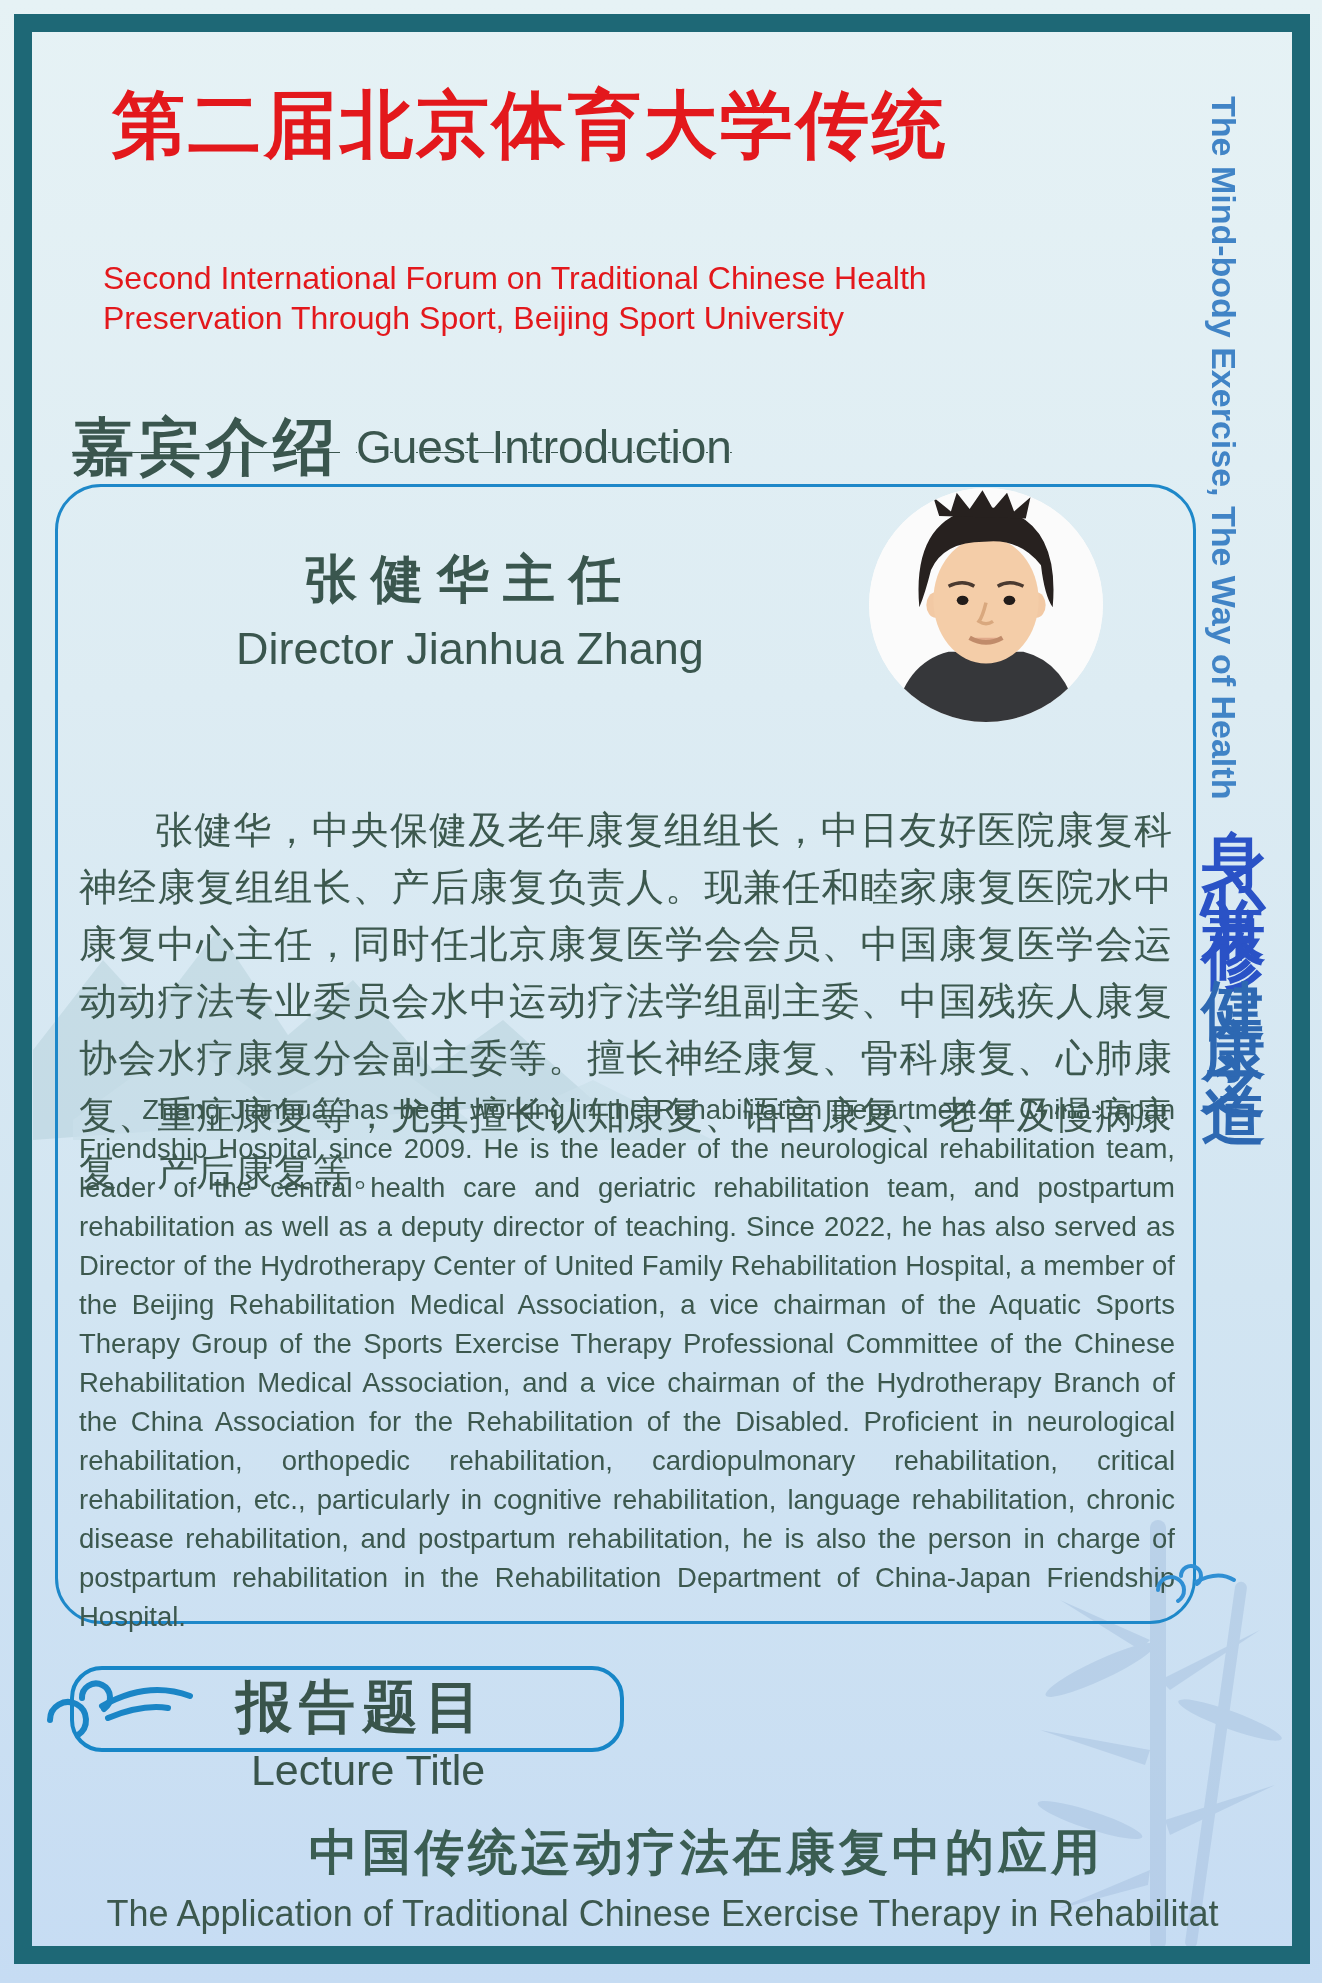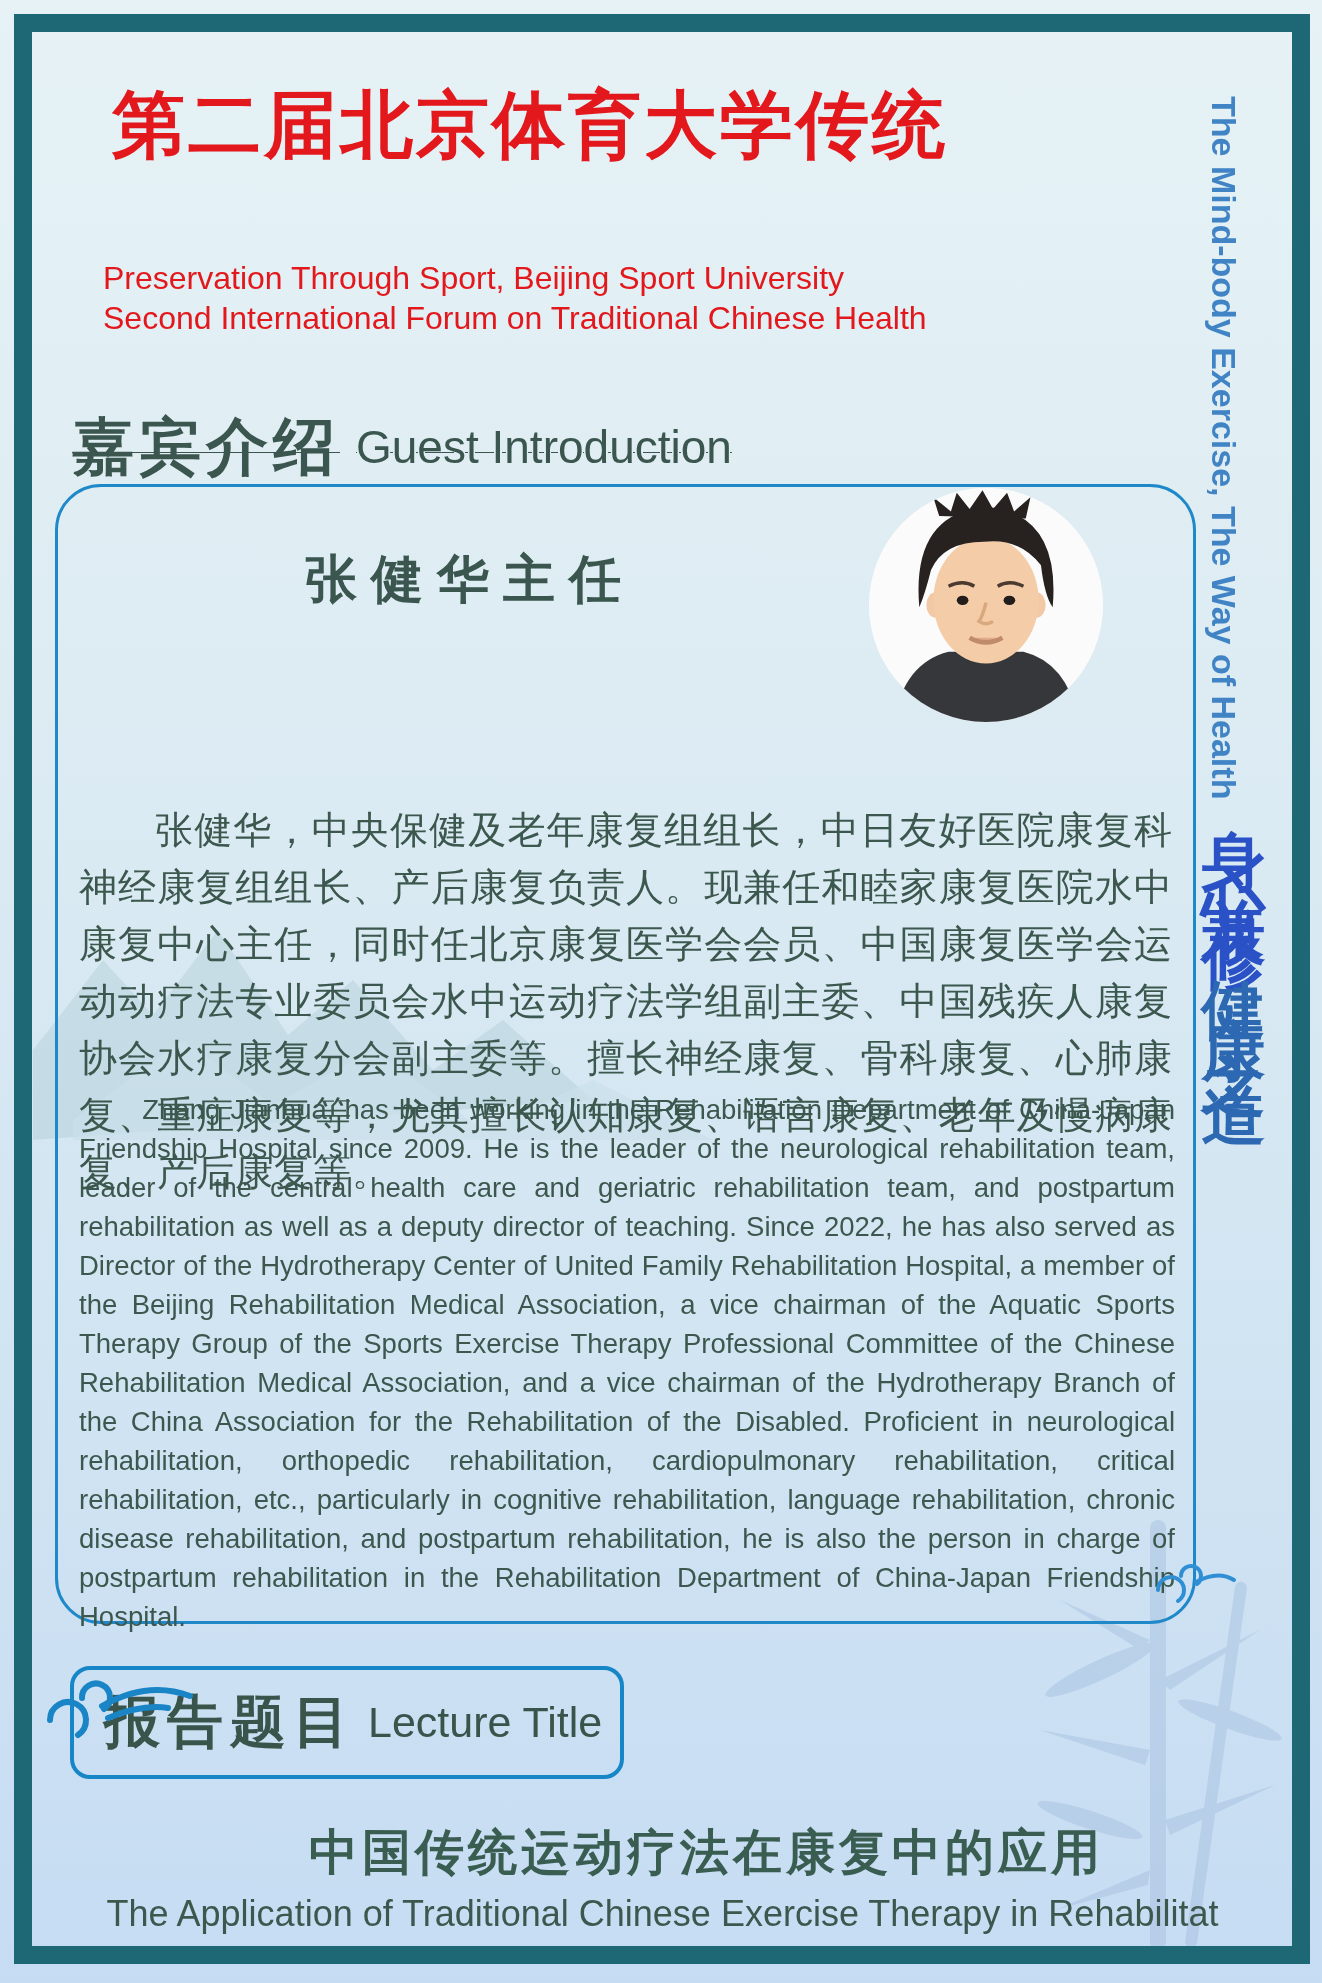--- a/index.html
+++ b/index.html
@@ -59,23 +59,23 @@
     font-size:38px;line-height:57px;letter-spacing:1px;
     color:#3c584e;text-align:justify;text-indent:2em;
   }
   .bio-en{
     position:absolute;left:79px;top:1090px;width:1096px;
     font-size:27.5px;line-height:39px;color:#3c584e;
     text-align:justify;text-indent:2.3em;
   }
 
   .lecture-box{
-    position:absolute;left:70px;top:1666px;width:554px;height:113px;
-    border:4px solid #1786c7;border-radius:20px;box-sizing:border-box;
-    display:flex;align-items:center;padding-left:30px;color:#39544b;white-space:nowrap;
+    position:absolute;left:70px;top:1666px;width:554px;height:86px;
+    border:4px solid #1786c7;border-radius:32px;box-sizing:border-box;
+    display:flex;align-items:center;padding-left:30px;color:#39544b;white-space:nowrap;flex-direction:column;
   }
   .lecture-box .cn{
     font-family:"DejaVu Serif","Liberation Serif",serif;
     font-size:56px;font-weight:700;letter-spacing:7px;
   }
   .lecture-box .en{font-size:43px;font-weight:400;margin-left:12px;}
 
   .lecture-cn{
     position:absolute;left:33px;top:1820px;width:1259px;text-align:center;
     font-family:"DejaVu Serif","Liberation Serif",serif;
@@ -121,32 +121,33 @@
       <ellipse cx="100" cy="150" rx="60" ry="10" transform="rotate(-25 100 150)"></ellipse>
       <ellipse cx="230" cy="200" rx="55" ry="9" transform="rotate(20 230 200)"></ellipse>
       <ellipse cx="90" cy="300" rx="55" ry="9" transform="rotate(18 90 300)"></ellipse>
     </g>
   </svg>
 
   <div class="frame"></div>
 
   <div class="content title-cn l1">第二届北京体育大学传统</div>
   <div class="content title-en">
+    <div>Second International Forum on Traditional Chinese Health</div>
     <div>Preservation Through Sport, Beijing Sport University</div>
-    <div>Second International Forum on Traditional Chinese Health</div>
   </div>
 
   <div class="content guest-heading">
     <span class="cn">嘉宾介绍</span><span class="en">Guest Introduction</span>
   </div>
 
   <div class="content guest-card"></div>
 
   <div class="content name-block">
     <div class="name-cn">张健华主任</div>
+    <div class="name-en">Director Jianhua Zhang</div>
   </div>
 
   <div class="content photo">
     <svg width="234" height="234" viewBox="0 0 200 200">
       <circle cx="100" cy="100" r="100" fill="#fbfbfb"></circle>
       <path d="M20 205 Q28 150 68 140 L132 140 Q172 150 180 205 Z" fill="#36373a"></path>
       <rect x="86" y="118" width="28" height="28" fill="#edbf9a"></rect>
       <ellipse cx="57" cy="100" rx="8" ry="11" fill="#f2c9a4"></ellipse>
       <ellipse cx="143" cy="100" rx="8" ry="11" fill="#f2c9a4"></ellipse>
       <ellipse cx="100" cy="96" rx="45" ry="54" fill="#f4cda8"></ellipse>

